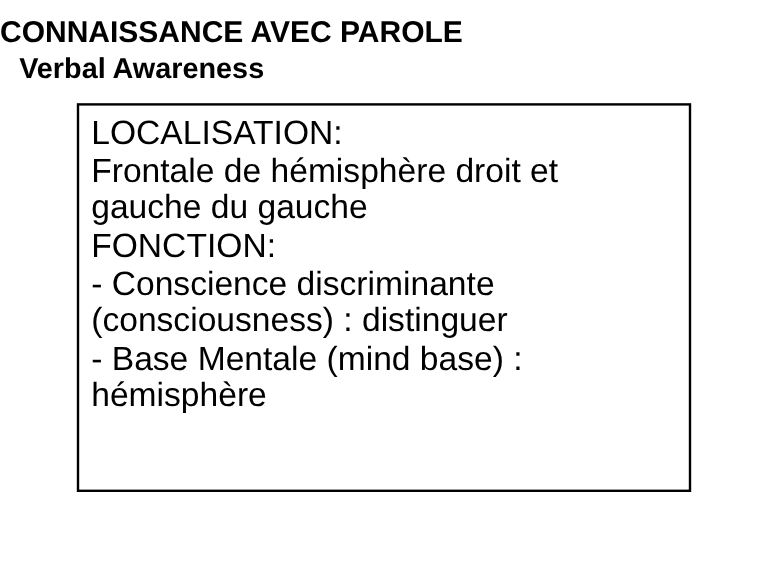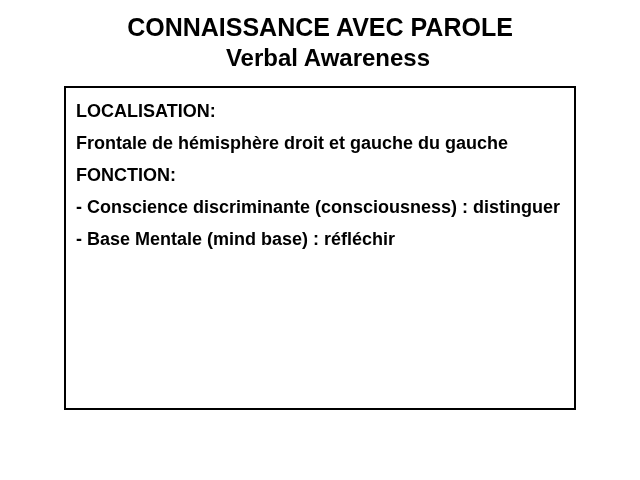--- a/index.html
+++ b/index.html
@@ -14,21 +14,20 @@
     color: #000000;
     overflow: hidden;
   }
   .slide {
     position: relative;
     width: 640px;
     height: 480px;
     box-sizing: border-box;
   }
   .title-block {
-    text-align: center;
     padding-top: 12px;
   }
   .title-line {
     font-size: 25px;
     font-weight: bold;
     line-height: 31px;
     letter-spacing: 0px;
   }
   .subtitle-line {
     font-size: 24px;
@@ -40,38 +39,38 @@
     position: absolute;
     left: 64px;
     top: 86px;
     width: 512px;
     height: 324px;
     border: 2px solid #000000;
     box-sizing: border-box;
     padding: 8px 10px 0 10px;
   }
   .para {
-    font-size: 18px;
-    font-weight: bold;
+    font-size: 28px;
+    font-weight: normal;
     line-height: 30px;
     margin: 0 0 2px 0;
     white-space: pre-wrap;
   }
 </style>
 </head>
 <body>
 
 <div class="slide">
 
   <div class="title-block">
     <div class="title-line">CONNAISSANCE AVEC PAROLE</div>
     <div class="subtitle-line">Verbal Awareness</div>
   </div>
 
   <div class="content-box">
     <p class="para">LOCALISATION:</p>
     <p class="para">Frontale de hémisphère droit et gauche du gauche</p>
     <p class="para">FONCTION:</p>
     <p class="para">- Conscience discriminante (consciousness) : distinguer</p>
-    <p class="para">- Base Mentale (mind base) : réfléchir</p>
+    <p class="para">- Base Mentale (mind base) : hémisphère</p>
   </div>
 
 </div>
 
 </body></html>

